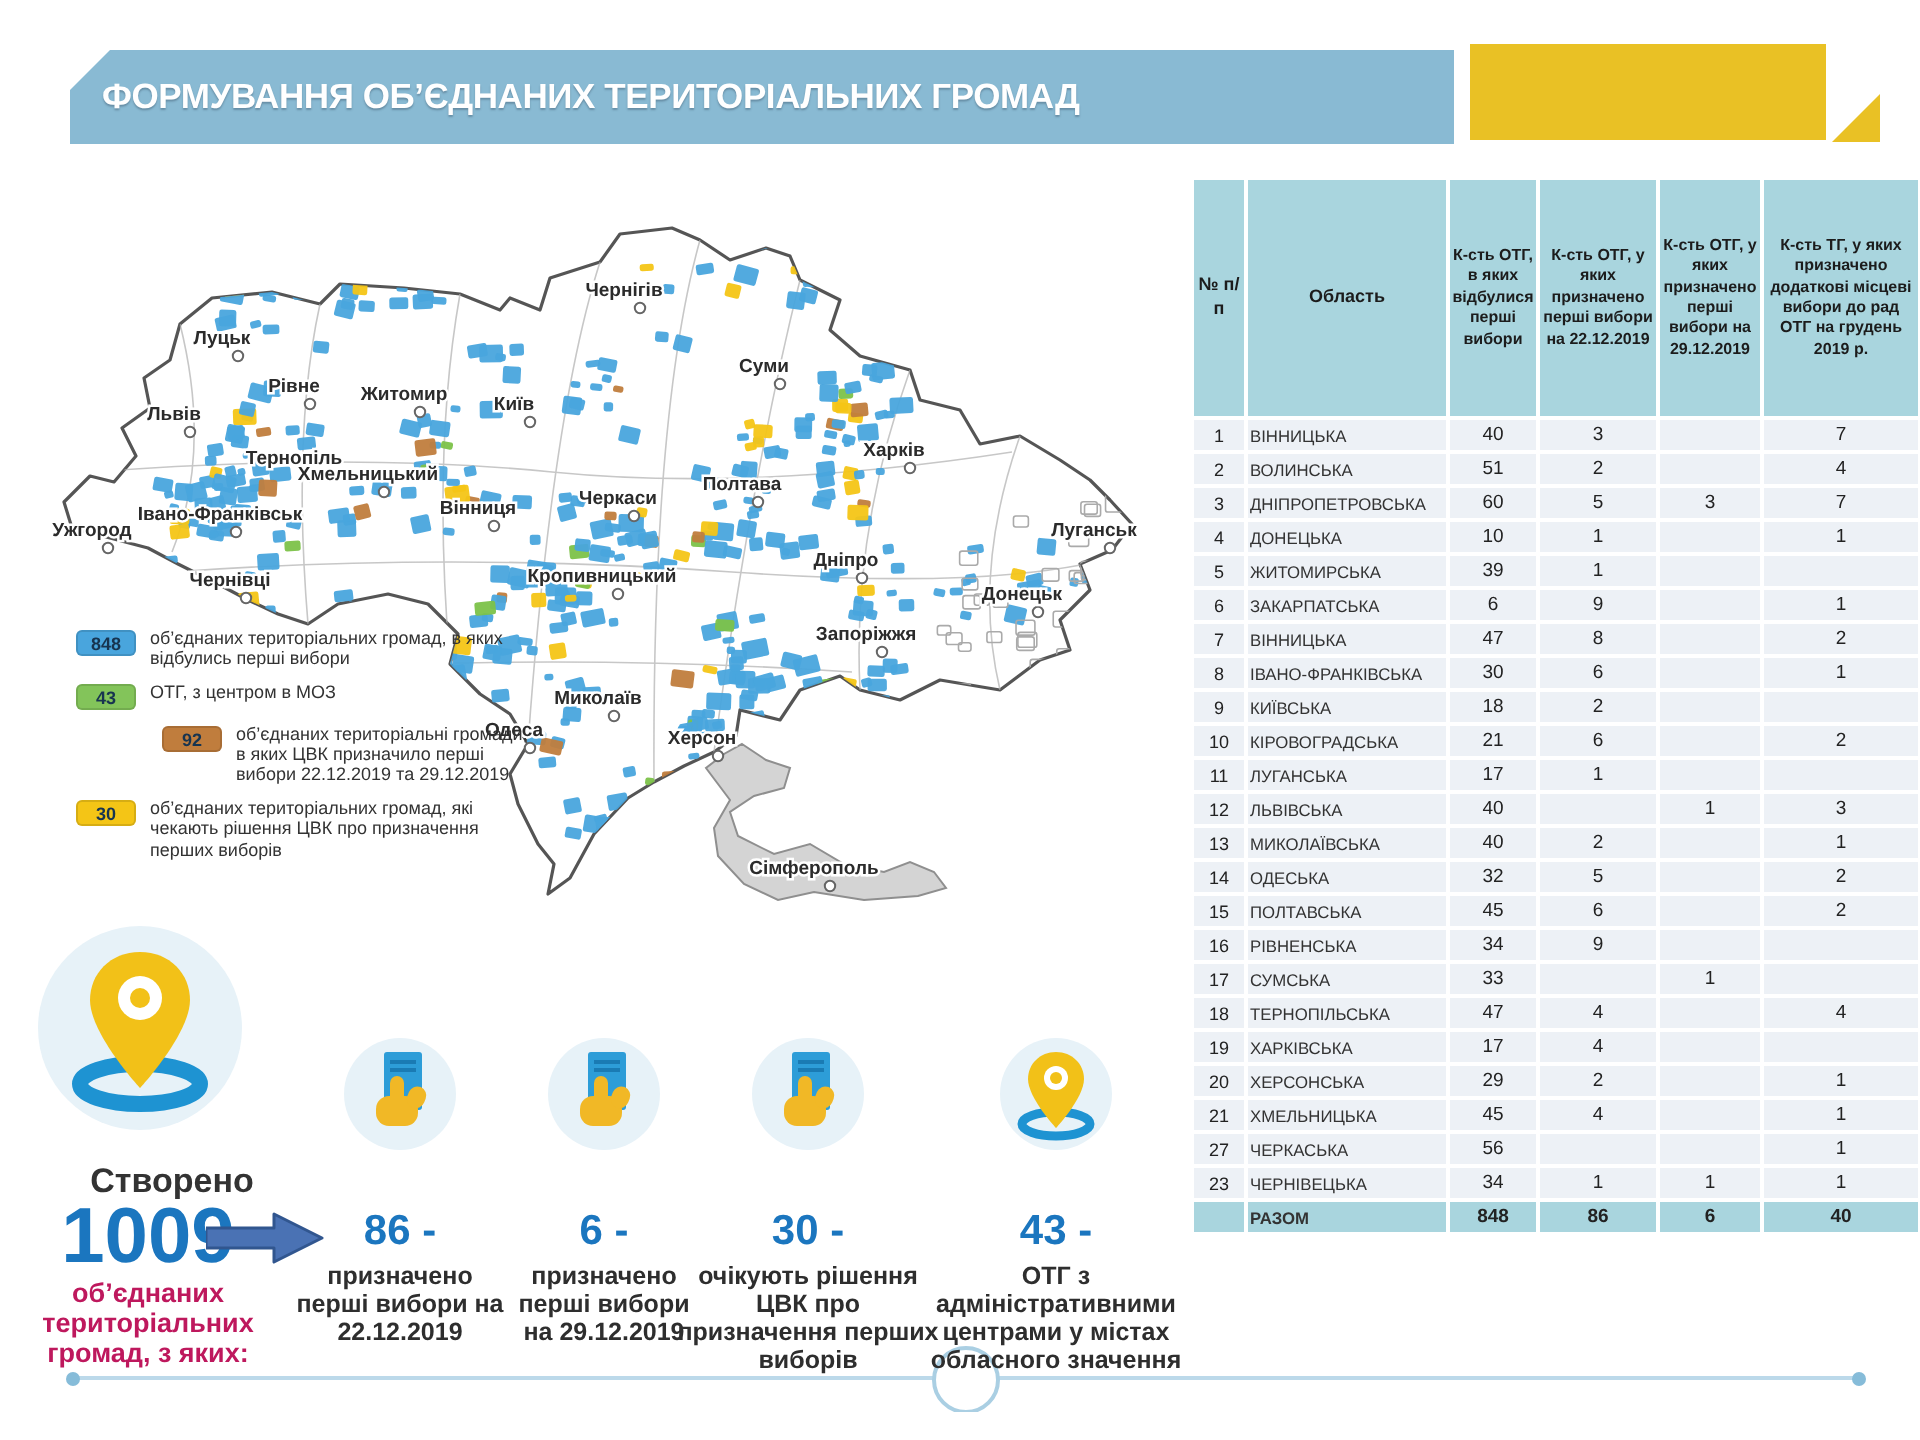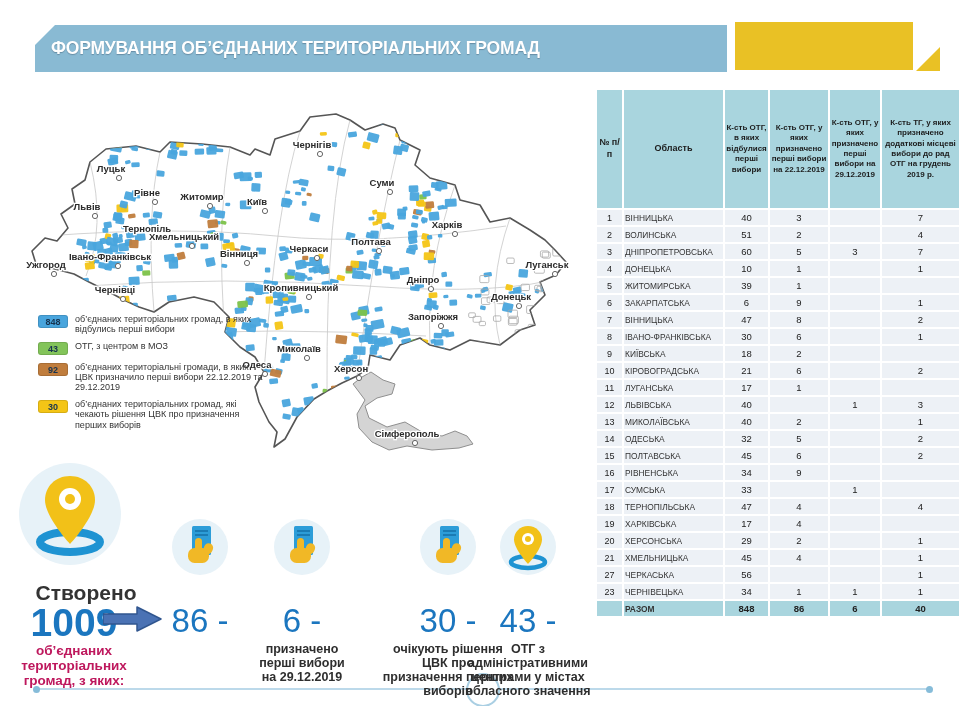--- a/index.html
+++ b/index.html
@@ -32,26 +32,26 @@
   .data-table thead tr{height:120px;}
   .data-table td{background:#edf1f6;border:2px solid #fff;font-size:9.5px;color:#222;
                  text-align:center;height:15px;padding:0;overflow:hidden;white-space:nowrap;}
   .data-table td.region{text-align:left;padding-left:1px;font-size:8.4px;color:#333;}
   .data-table td.idx{font-size:9px;}
   .data-table tr.total td{background:#a9d5de;font-weight:bold;}
   
   .stat-abs{position:absolute;text-align:center;}
   .big-pin{position:absolute;left:18px;top:462px;}
   .created-block{left:0;top:581px;width:148px;}
-  .created-label{font-size:21px;font-weight:bold;color:#333;padding-left:24px;}
+  .created-label{font-size:17px;font-weight:bold;color:#333;padding-left:24px;}
   .created-value{font-size:39px;font-weight:bold;color:#1b76bf;line-height:.92;}
   .created-sub{font-size:13.5px;font-weight:bold;color:#be185d;line-height:1.12;margin-top:2px;}
   .arrow-svg{position:absolute;left:103px;top:606px;}
   .stat-item{position:absolute;top:518px;text-align:center;}
-  .stat-value{font-size:33px;font-weight:normal;color:#1b76bf;line-height:1;margin-top:24px;}
+  .stat-value{font-size:21px;font-weight:bold;color:#1b76bf;line-height:1;margin-top:24px;}
   .stat-desc{font-size:12.5px;font-weight:bold;color:#2e2e2e;line-height:1.12;margin-top:5px;}
   
   .tl-line{position:absolute;left:36px;top:688px;width:893px;height:2px;background:#bcd9ea;}
   .tl-dot{position:absolute;width:7px;height:7px;border-radius:50%;background:#86bcd9;top:686px;}
   .tl-circle{position:absolute;left:466px;top:673px;width:30px;height:30px;border-radius:50%;
              background:#fff;border:2px solid #aacfe3;}
   svg text{font-family:"Liberation Sans",sans-serif;}
 </style>
 </head>
 <body>
@@ -884,21 +884,21 @@
     <div class="legend" id="legend">
         <div class="legend-item">
           <span class="legend-badge" style="background: rgb(73, 165, 221);">848</span>
           <span class="legend-lbl">об’єднаних територіальних громад, в яких відбулись перші вибори</span>
         </div>
         <div class="legend-item">
           <span class="legend-badge" style="background: rgb(131, 196, 90);">43</span>
           <span class="legend-lbl">ОТГ, з центром в МОЗ</span>
         </div>
         <div class="legend-item">
-          <span class="legend-badge" style="background: rgb(192, 125, 61);">92</span>
+          <span class="legend-badge" style="background: rgb(192, 125, 61); margin-left: 43px;">92</span>
           <span class="legend-lbl">об’єднаних територіальні громади, в яких ЦВК призначило перші вибори 22.12.2019 та 29.12.2019</span>
         </div>
         <div class="legend-item">
           <span class="legend-badge" style="background: rgb(244, 197, 22);">30</span>
           <span class="legend-lbl">об’єднаних територіальних громад, які чекають рішення ЦВК про призначення перших виборів</span>
         </div>
       </div>
   </div>
 
   <table class="data-table" id="data-table">
@@ -1143,35 +1143,36 @@
         <div><svg width="58" height="58" viewBox="0 0 58 58">
             <circle cx="29" cy="29" r="28" fill="#e7f2f8"></circle>
             <rect x="21" y="8" width="19" height="29" rx="1.5" fill="#2d9dd8"></rect>
             <rect x="24" y="12" width="13" height="2" fill="#1470a8" opacity=".75"></rect>
             <rect x="24" y="16" width="13" height="2" fill="#1470a8" opacity=".75"></rect>
             <rect x="24" y="20" width="7" height="16" rx="3.5" fill="#f1b826"></rect>
             <rect x="17" y="30" width="21" height="15" rx="6.5" fill="#f1b826"></rect>
             <rect x="33" y="25" width="9" height="11" rx="4.5" fill="#f1b826" transform="rotate(22 37 30)"></rect>
           </svg></div>
         <div class="stat-value">86 -</div>
+        <div class="stat-desc">призначено перші вибори на 22.12.2019</div>
       </div>
       <div class="stat-item" style="left: 252px; width: 100px;">
         <div><svg width="58" height="58" viewBox="0 0 58 58">
             <circle cx="29" cy="29" r="28" fill="#e7f2f8"></circle>
             <rect x="21" y="8" width="19" height="29" rx="1.5" fill="#2d9dd8"></rect>
             <rect x="24" y="12" width="13" height="2" fill="#1470a8" opacity=".75"></rect>
             <rect x="24" y="16" width="13" height="2" fill="#1470a8" opacity=".75"></rect>
             <rect x="24" y="20" width="7" height="16" rx="3.5" fill="#f1b826"></rect>
             <rect x="17" y="30" width="21" height="15" rx="6.5" fill="#f1b826"></rect>
             <rect x="33" y="25" width="9" height="11" rx="4.5" fill="#f1b826" transform="rotate(22 37 30)"></rect>
           </svg></div>
         <div class="stat-value">6 -</div>
         <div class="stat-desc">призначено перші вибори на 29.12.2019</div>
       </div>
-      <div class="stat-item" style="left: 338px; width: 132px; margin-left: 44px;">
+      <div class="stat-item" style="left: 338px; width: 132px;">
         <div><svg width="58" height="58" viewBox="0 0 58 58">
             <circle cx="29" cy="29" r="28" fill="#e7f2f8"></circle>
             <rect x="21" y="8" width="19" height="29" rx="1.5" fill="#2d9dd8"></rect>
             <rect x="24" y="12" width="13" height="2" fill="#1470a8" opacity=".75"></rect>
             <rect x="24" y="16" width="13" height="2" fill="#1470a8" opacity=".75"></rect>
             <rect x="24" y="20" width="7" height="16" rx="3.5" fill="#f1b826"></rect>
             <rect x="17" y="30" width="21" height="15" rx="6.5" fill="#f1b826"></rect>
             <rect x="33" y="25" width="9" height="11" rx="4.5" fill="#f1b826" transform="rotate(22 37 30)"></rect>
           </svg></div>
         <div class="stat-value">30 -</div>

